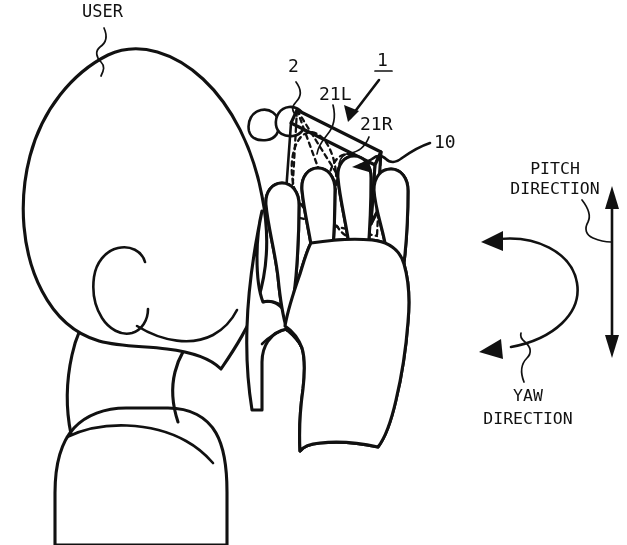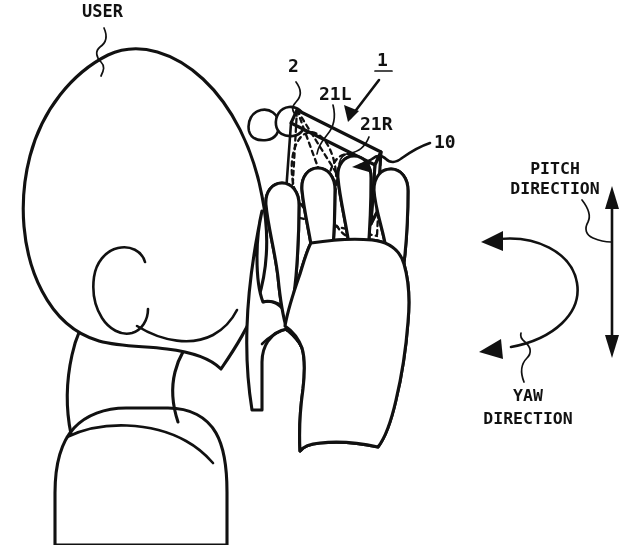--- a/index.html
+++ b/index.html
@@ -14,21 +14,20 @@
     overflow: hidden;
     font-family: "DejaVu Sans Mono", "Liberation Mono", monospace;
   }
   #figure-root {
     position: absolute;
     left: 0;
     top: 0;
     width: 627px;
     height: 545px;
     background: #ffffff;
-    font-weight: bold;
   }
   svg.figure {
     display: block;
     width: 627px;
     height: 545px;
   }
   .ink {
     fill: none;
     stroke: #111111;
     stroke-linecap: round;

